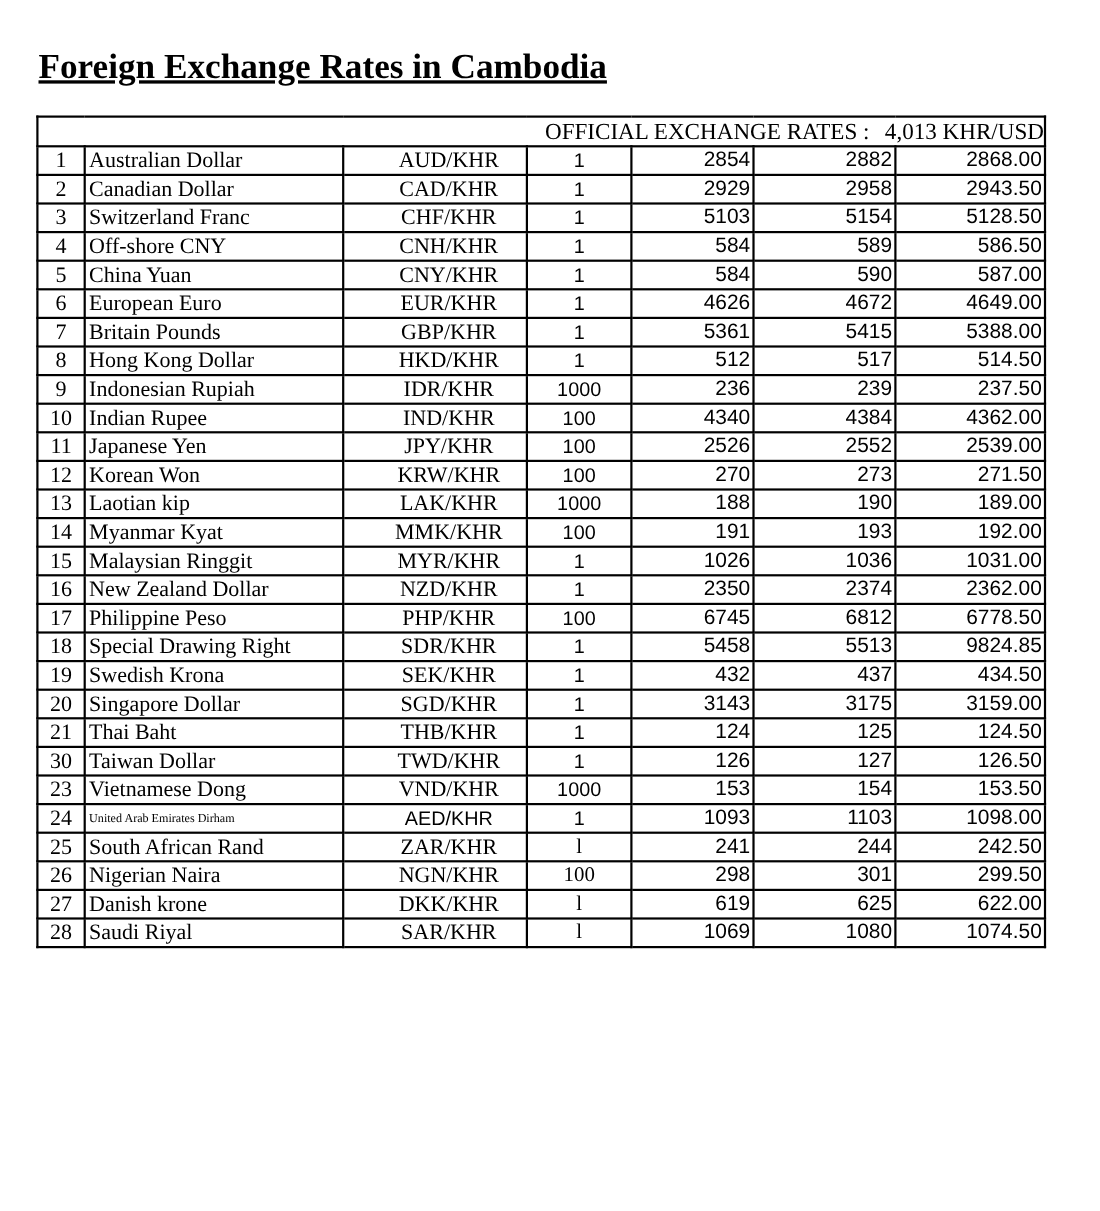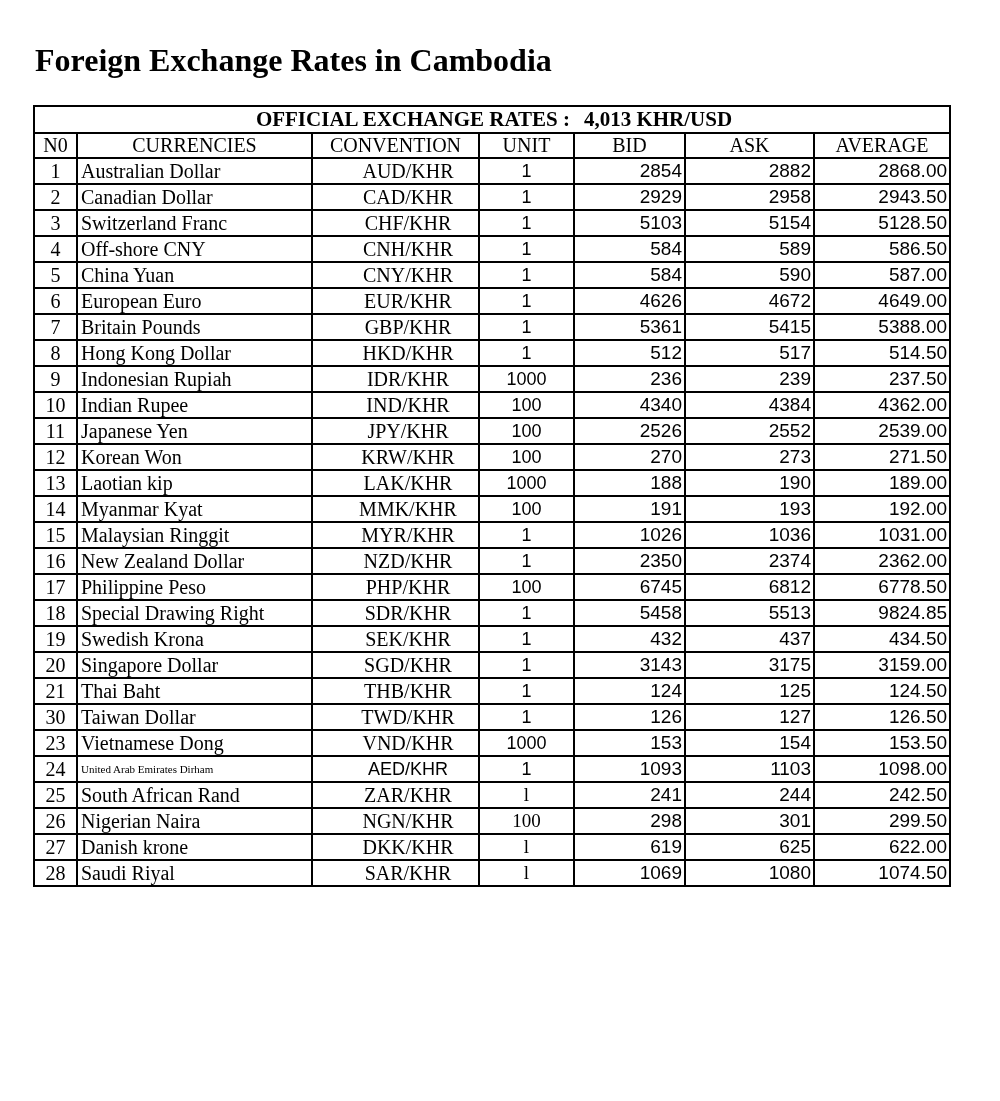--- a/index.html
+++ b/index.html
@@ -12,20 +12,21 @@
   }
   body { width: 1000px; height: 1101px; overflow: hidden; }
   .page { padding: 42px 0 0 33px; }
 
   h1.title {
     margin: 0 0 0 2px;
     font-size: 32px;
     font-weight: bold;
     font-family: "Liberation Serif", "DejaVu Serif", serif;
     letter-spacing: 0px;
+    text-decoration: underline;
   }
 
   p.intro {
     margin: 46px 0 0 0;
     width: 925px;
     font-size: 21px;
     line-height: 37px;
   }
   .intro .serif { font-family: "Liberation Serif", "DejaVu Serif", serif; }
   .intro .sans  { font-family: "Liberation Sans", sans-serif; font-size: 18.5px; }
@@ -38,25 +39,24 @@
   }
   .rates td, .rates th {
     border: 2px solid #000000;
     padding: 0;
     height: 26px;
     vertical-align: middle;
     white-space: nowrap;
     overflow: hidden;
   }
   .rates .official-cell {
-    text-align: center;
+    text-align: right;
     font-size: 21px;
     padding-left: 4px;
     height: 24px;
-    font-weight: bold;
   }
   .rates .official-cell .val { margin-left: 14px; }
   .rates th {
     font-weight: normal;
     font-size: 20px;
     text-align: center;
     height: 25px;
   }
   td.c-no       { text-align: center; font-size: 20px; }
   td.c-currency { text-align: left; padding-left: 3px; font-size: 20px; }
@@ -85,29 +85,20 @@
       <col style="width:111px">
       <col style="width:129px">
       <col style="width:136px">
     </colgroup>
     <thead>
       <tr>
         <td class="official-cell" colspan="7">
           <span>OFFICIAL EXCHANGE RATES :</span><span class="val">4,013 KHR/USD</span>
         </td>
       </tr>
-      <tr id="col-header-row">
-          <th>N0</th>
-          <th>CURRENCIES</th>
-          <th>CONVENTION</th>
-          <th>UNIT</th>
-          <th>BID</th>
-          <th>ASK</th>
-          <th>AVERAGE</th>
-        </tr>
     </thead>
     <tbody id="table-body">
         <tr>
           <td class="c-no">1</td>
           <td class="c-currency">Australian Dollar</td>
           <td class="c-conv">AUD/KHR</td>
           <td class="c-unit">1</td>
           <td class="c-num">2854</td>
           <td class="c-num">2882</td>
           <td class="c-num">2868.00</td>

